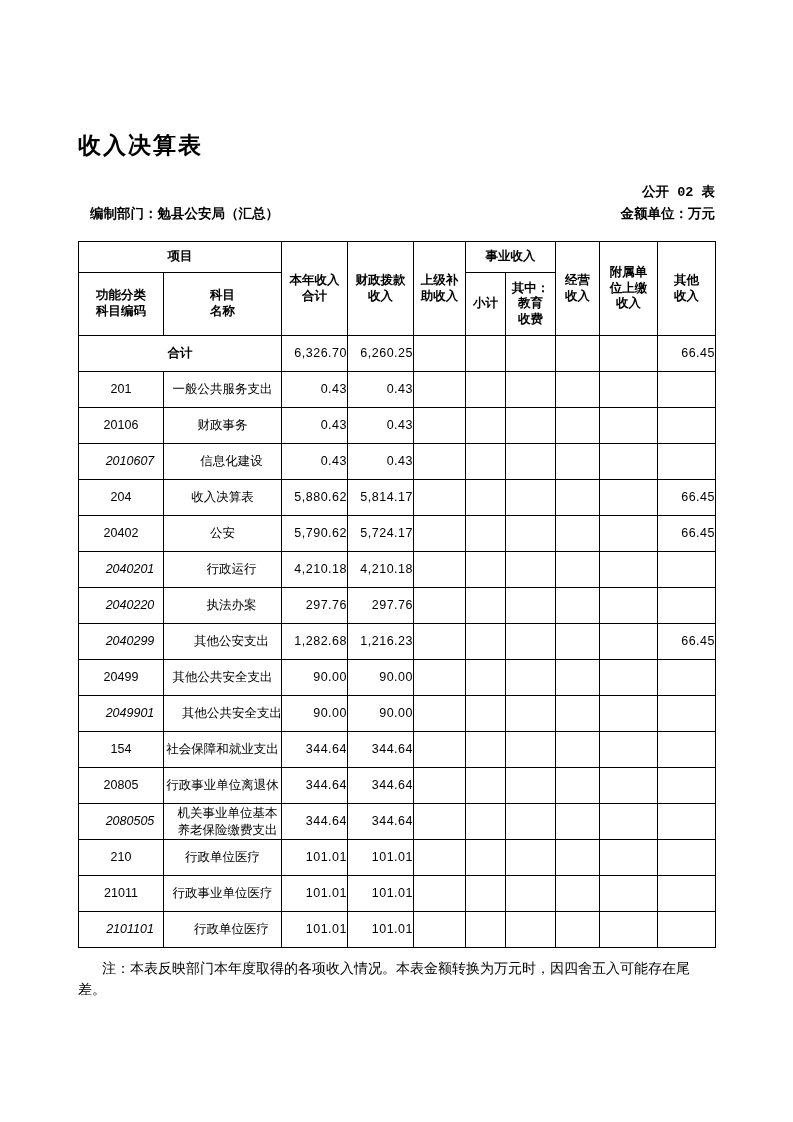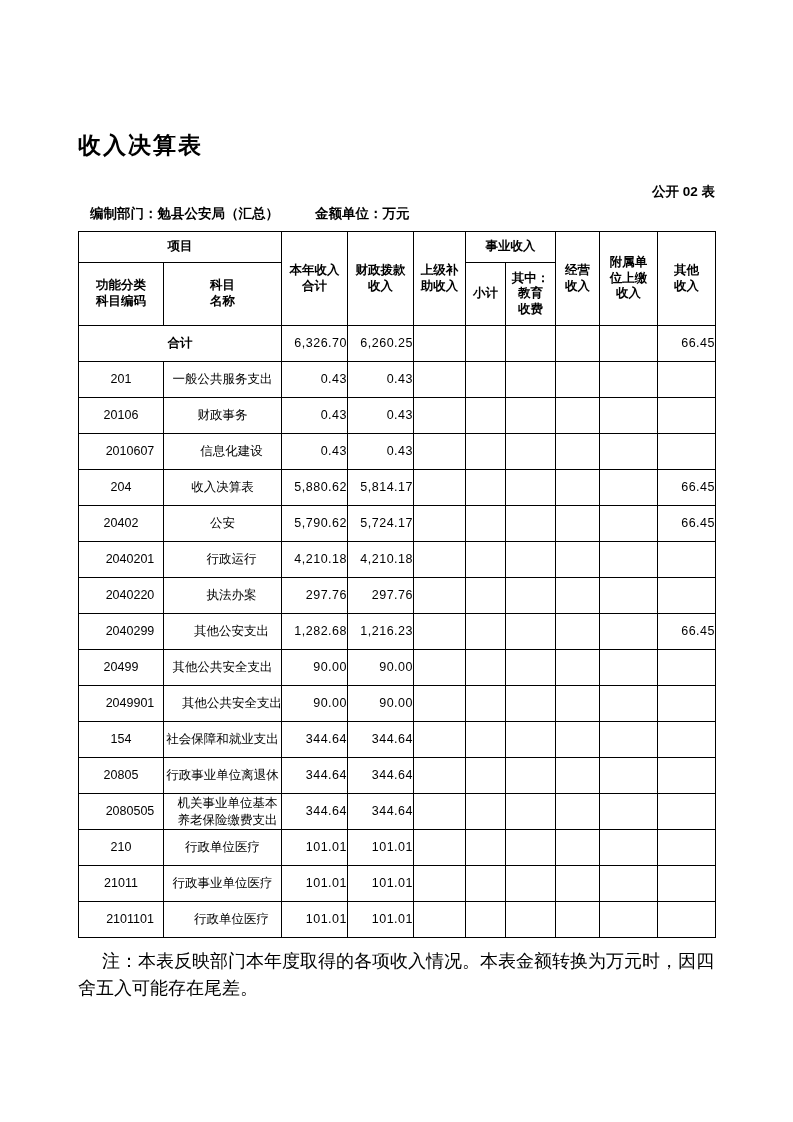--- a/index.html
+++ b/index.html
@@ -27,41 +27,40 @@
     font-weight: bold;
     letter-spacing: 2px;
     margin-top: 130px;
     font-family: Liberation Sans, sans-serif;
   }
   .meta-row {
     display: flex;
     justify-content: flex-end;
     margin-top: 22px;
     font-size: 13.5px;
-    font-family: Liberation Sans, sans-serif;
+    font-family: Liberation Mono, monospace;
     font-weight: bold;
   }
   .meta-row2 {
     display: flex;
-    justify-content: flex-start;
+    justify-content: space-between;
     align-items: flex-end;
     margin-top: 4px;
     font-size: 13.5px;
     font-family: "Liberation Sans", "DejaVu Sans", sans-serif;
     font-weight: bold;
-    gap: 36px;
   }
   .dept-line {
     font-size: 13.5px;
     padding-left: 12px;
   }
   table.fin {
     border-collapse: collapse;
     width: 637px;
-    margin-top: 8px;
+    margin-top: 18px;
     table-layout: fixed;
   }
   table.fin th, table.fin td {
     border: 1px solid #000000;
     font-size: 12.5px;
     font-family: "Liberation Sans", "DejaVu Sans", sans-serif;
     padding: 0;
     vertical-align: middle;
     line-height: 1.25;
   }
@@ -69,40 +68,40 @@
     font-weight: bold;
     text-align: center;
   }
   .h-tall { height: 30px; }
   .cell-code {
     text-align: center;
     padding-left: 6px;
     height: 35px;
     white-space: nowrap;
   }
-  .cell-code.ind1 { padding-left: 18px; }
+  .cell-code.ind1 { padding-left: 18px; font-style: italic; }
   .cell-name {
     text-align: center;
     padding-left: 6px;
     white-space: nowrap;
   }
   .cell-name.ind1 { padding-left: 18px; }
   .cell-name.wrap { white-space: normal; padding-left: 10px; line-height: 1.3; }
   .cell-num {
     text-align: right;
     padding-right: 7px;
     letter-spacing: 0.5px;
   }
   .cell-total {
     text-align: center;
     font-weight: bold;
   }
   .note {
     margin-top: 10px;
-    font-size: 18px;
+    font-size: 14px;
     font-family: "Liberation Sans", "DejaVu Sans", sans-serif;
     text-indent: 24px;
     line-height: 1.5;
     width: 637px;
   }
   .sub-head { font-size: 12px; }
 </style>
 </head>
 <body>
 

